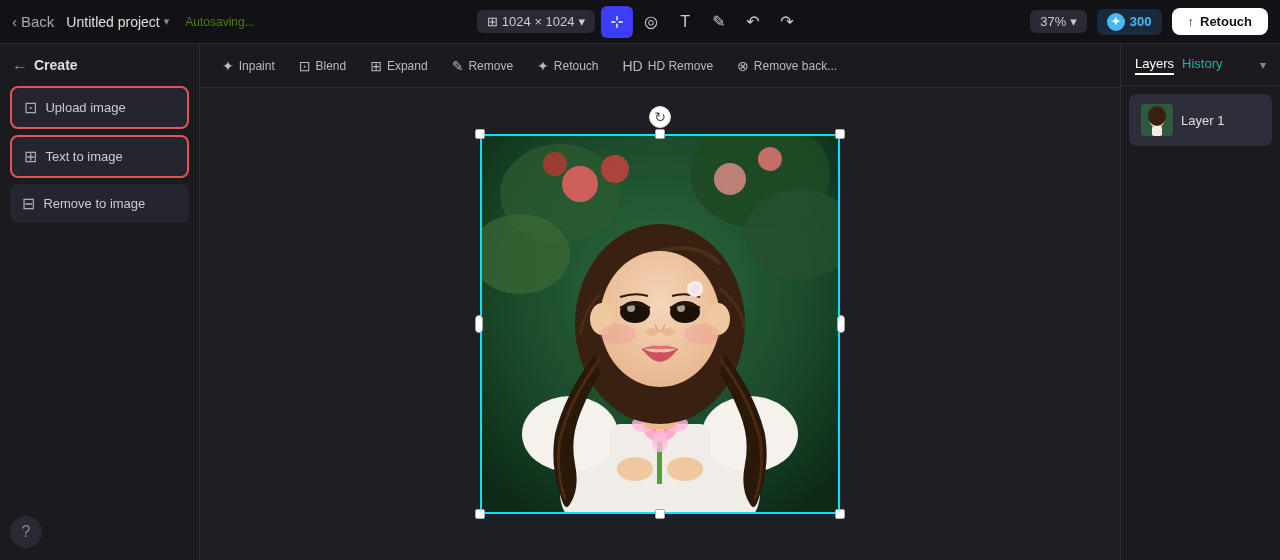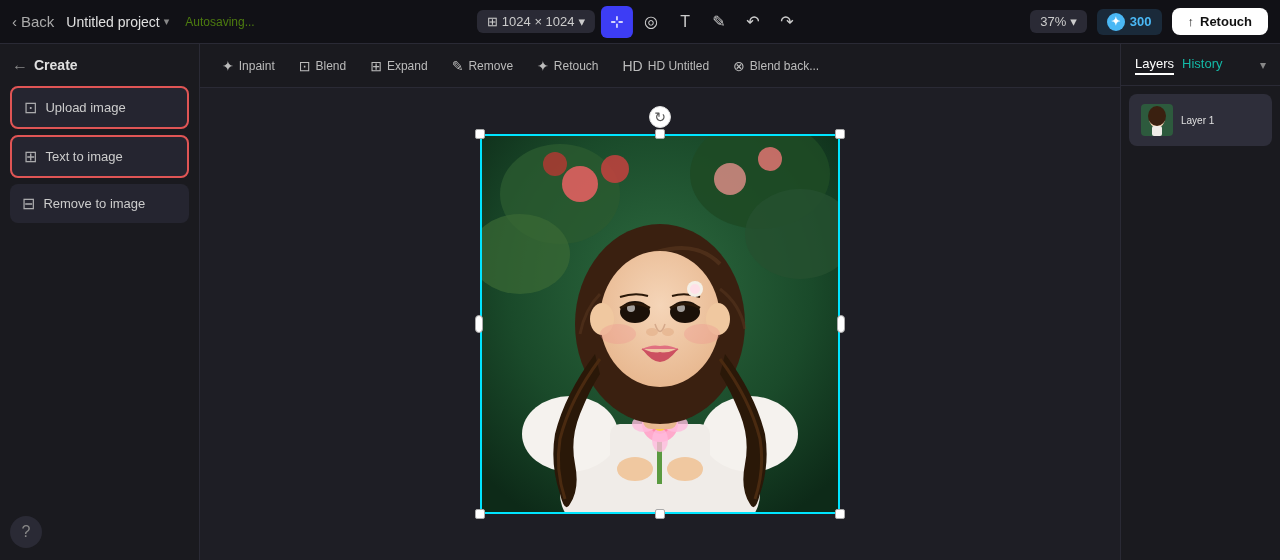--- a/index.html
+++ b/index.html
@@ -221,21 +221,21 @@
     .layer-item {
       display: flex; align-items: center; gap: 8px;
       padding: 10px 12px; margin: 8px 8px 0;
       background: #2e2e3a; border-radius: 8px; cursor: pointer;
     }
     .layer-thumb {
       width: 32px; height: 32px; border-radius: 4px; overflow: hidden;
       flex-shrink: 0;
     }
     .layer-thumb svg { width: 100%; height: 100%; }
-    .layer-name { font-size: 10px; color: #e0e0e0; }
+    .layer-name { font-size: 13px; color: #e0e0e0; }
   </style>
 </head>
 <body>
 
 <div class="top-nav">
   <div class="nav-back">
     <span>‹</span>
     <span>Back</span>
   </div>
   <div class="nav-project">
@@ -320,25 +320,25 @@
       <div class="tool-btn">
         <span class="t-icon">✎</span>
         <span>Remove</span>
       </div>
       <div class="tool-btn">
         <span class="t-icon">✦</span>
         <span>Retouch</span>
       </div>
       <div class="tool-btn">
         <span class="t-icon">HD</span>
-        <span>HD Untitled</span>
+        <span>HD Remove</span>
       </div>
       <div class="tool-btn">
         <span class="t-icon">⊗</span>
-        <span>Blend back...</span>
+        <span>Remove back...</span>
       </div>
     </div>
 
     <div class="canvas-area">
       <div class="canvas-container">
 
         <div class="handle top-center">↻</div>
 
         <div class="canvas-image">
           

